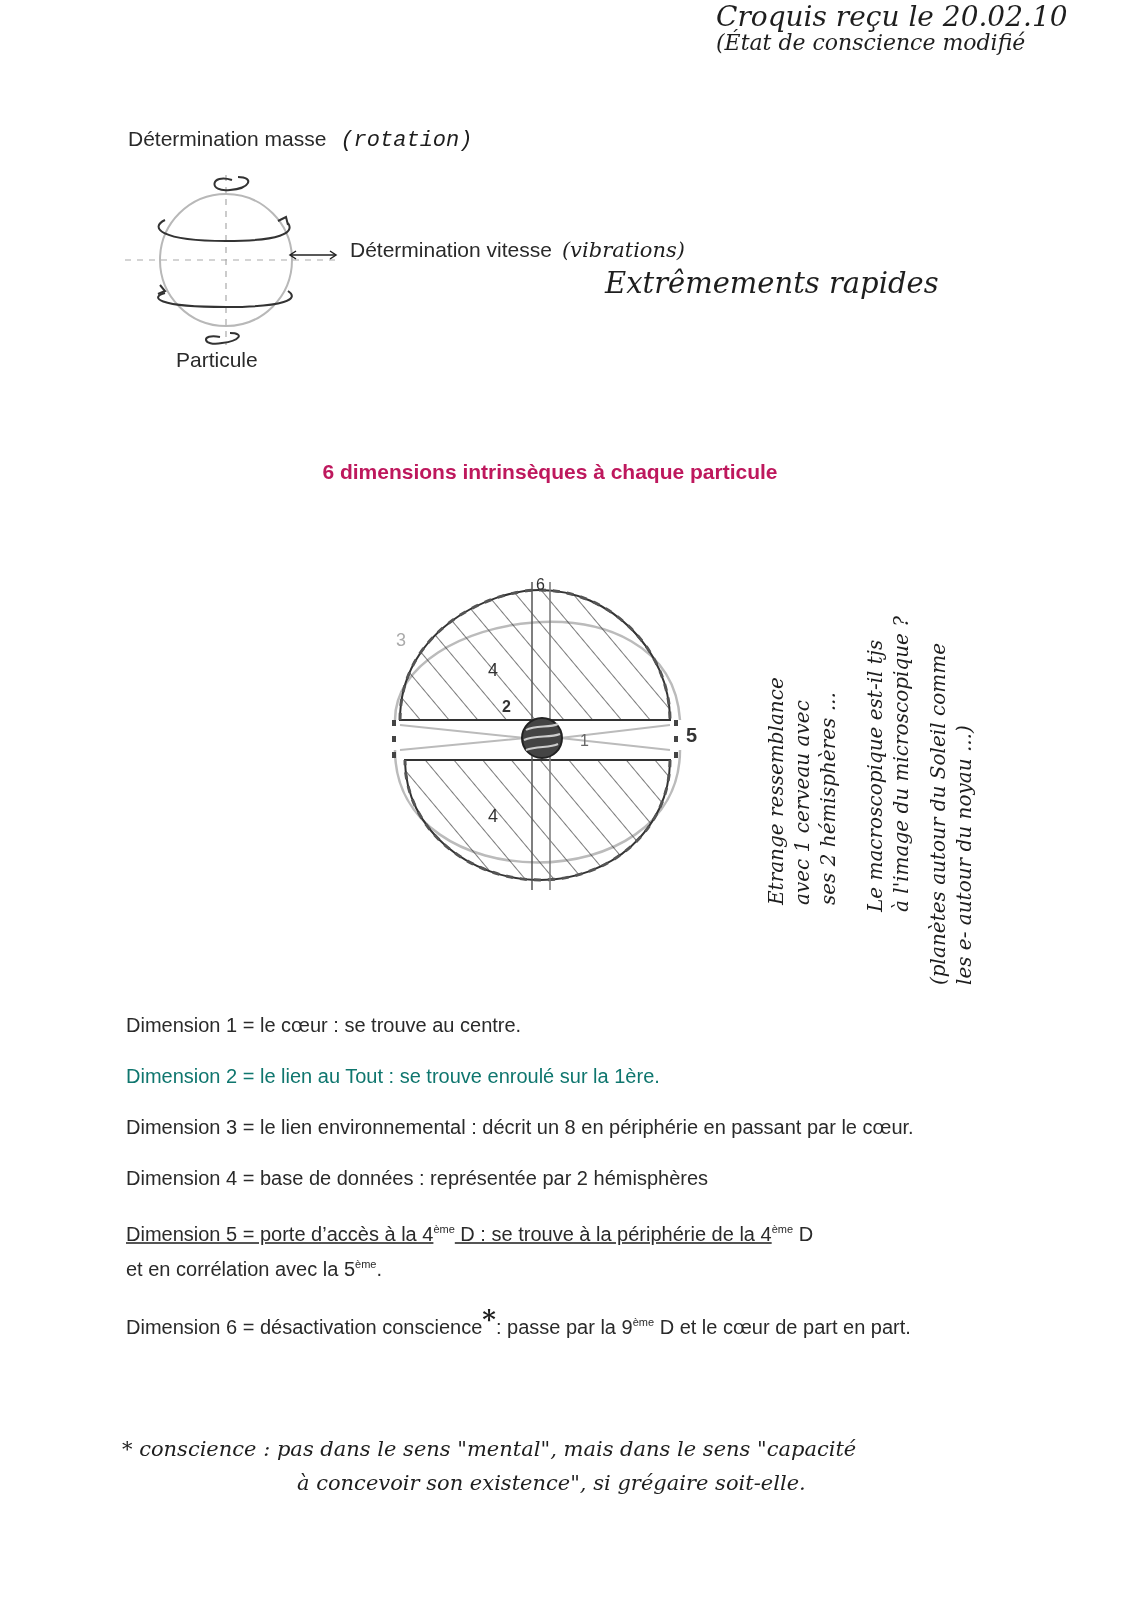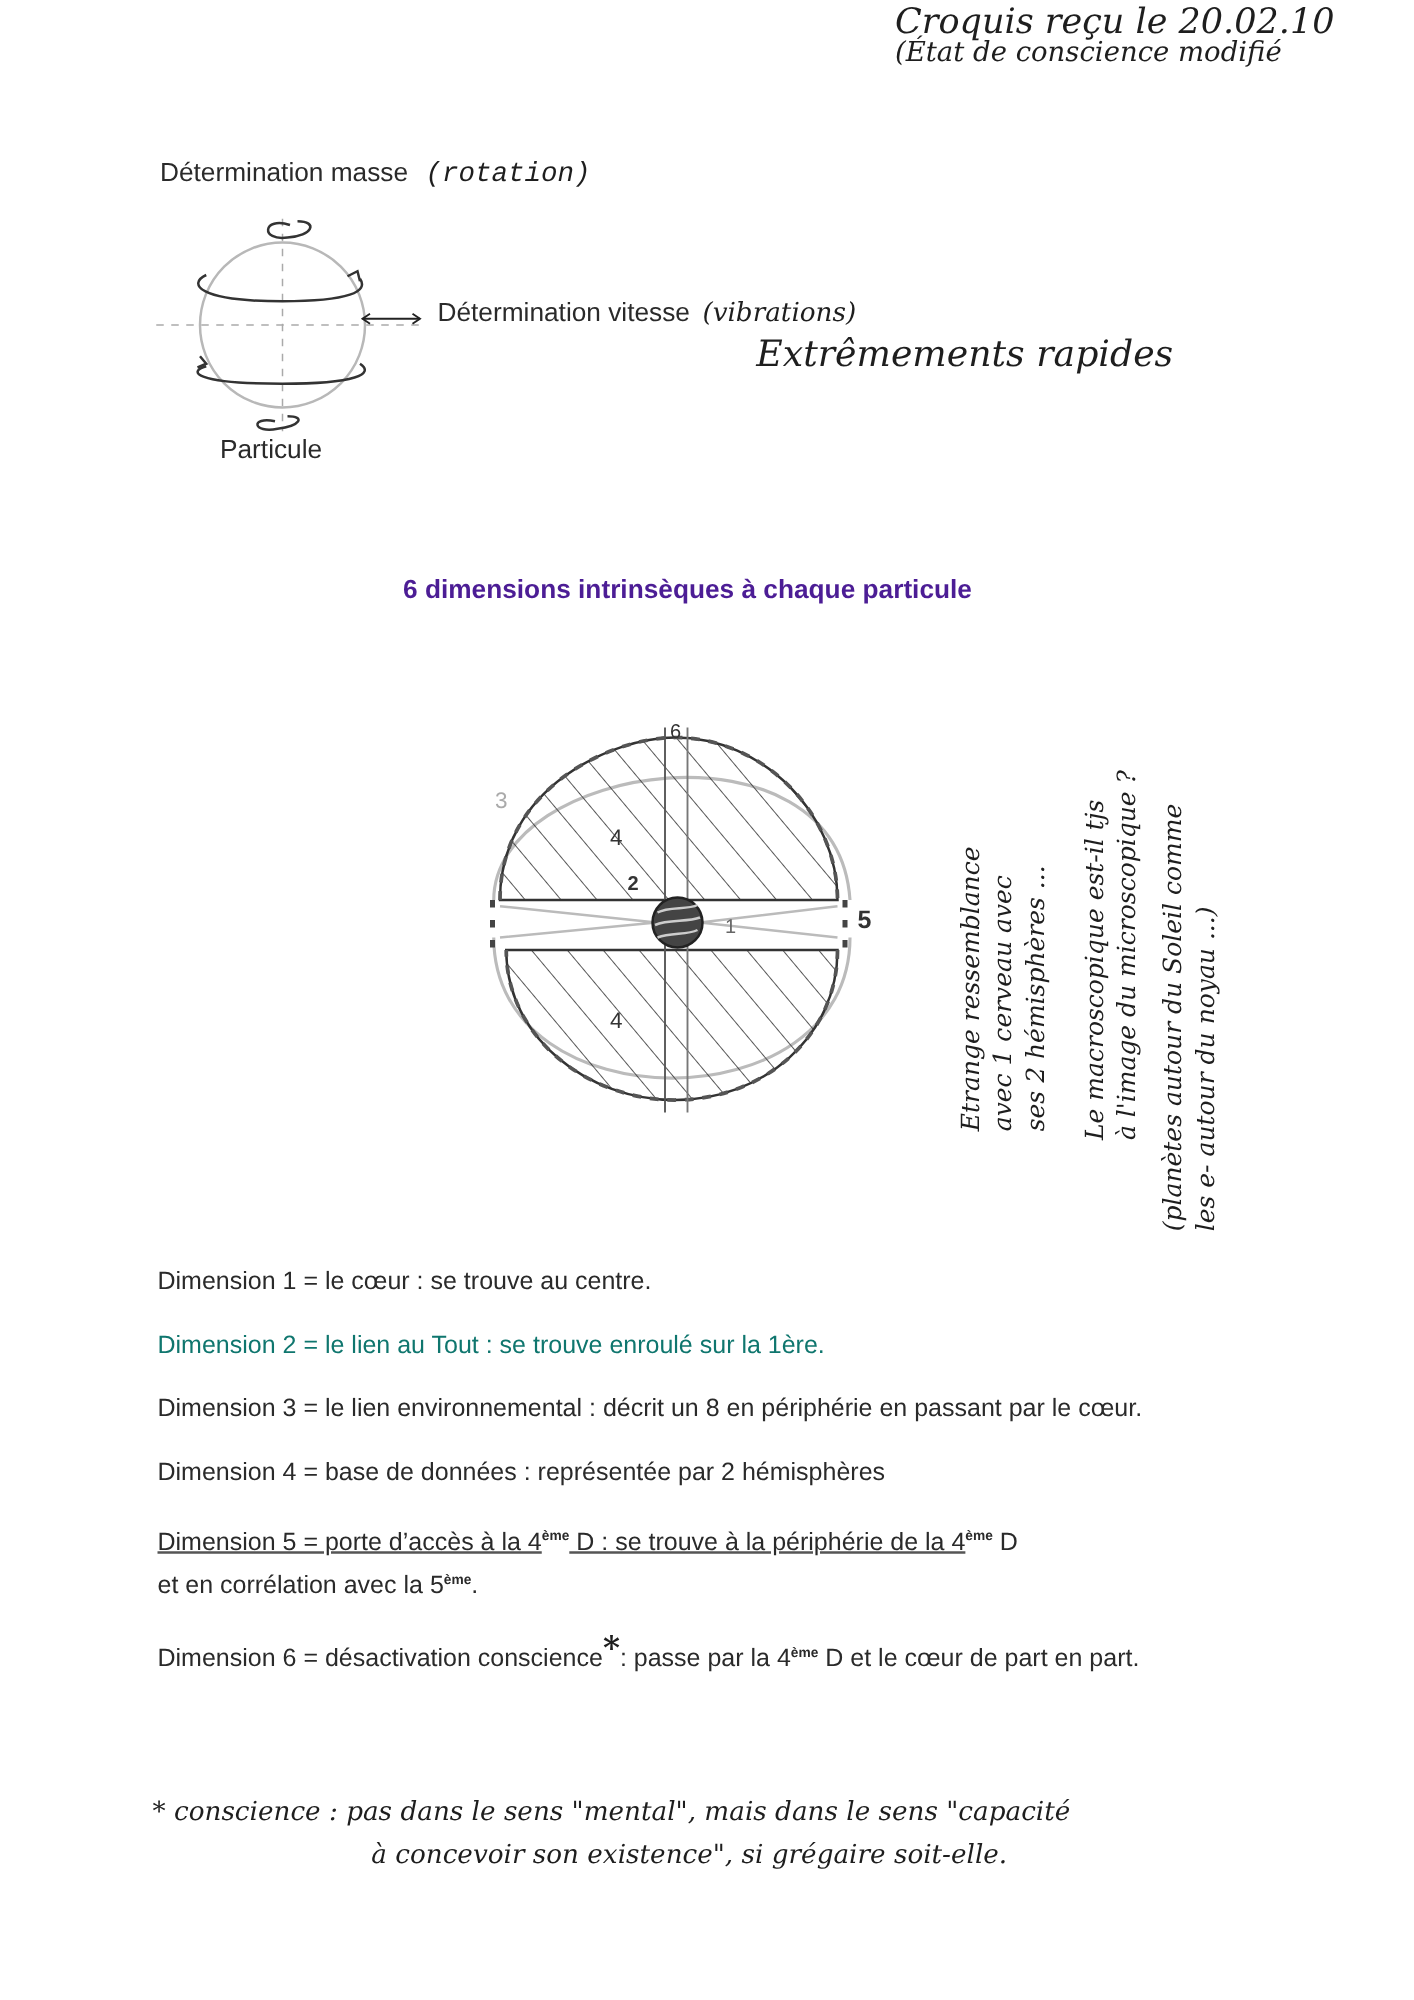--- a/index.html
+++ b/index.html
@@ -9,25 +9,25 @@
   .hand { font-family: "DejaVu Serif", serif; font-style: italic; color: #1e1e1e; }
   .print { font-family: "Liberation Sans", sans-serif; color: #2a2a2a; font-size: 20px; }
   .header-note { right: 55px; top: 4px; width: 360px; text-align: left; font-size: 22px; line-height: 26px; }
   .header-note .l1 { font-size: 28px; }
   .title-masse { left: 128px; top: 127px; font-size: 21px; }
   .title-masse .hand { font-size: 22px; margin-left: 14px; font-family: Liberation Mono, monospace; }
   .vitesse { left: 350px; top: 238px; font-size: 21px; }
   .vitesse .hand { font-size: 21px; margin-left: 10px; }
   .vitesse-note { left: 605px; top: 268px; font-size: 29px; line-height: 30px; }
   .particule-label { left: 176px; top: 348px; font-size: 21px; }
-  .section-title { left: 0; width: 1100px; text-align: center; top: 460px; font-size: 21px; font-weight: bold; color: #4c1d95; }
+  .section-title { left: 0; width: 1100px; text-align: center; top: 460px; font-size: 21px; font-weight: bold; color: #be185d; }
   .vnote { transform-origin: left top; transform: rotate(-90deg); white-space: nowrap; font-size: 20px; line-height: 26px; }
   .defs { left: 126px; top: 1010px; width: 880px; font-size: 20px; line-height: 30px; }
   .defs p { margin: 0 0 21px 0; }
-  .defs sup { font-size: 11px; font-weight: bold; }
+  .defs sup { font-size: 11px; }
   .strike { text-decoration: underline; text-decoration-color: #555; }
   .footnote { left: 122px; top: 1432px; font-size: 21px; line-height: 34px; }
   .footnote .line2 { padding-left: 175px; }
   svg text { font-family: "Liberation Sans", sans-serif; }
 </style>
 </head>
 <body>
 
 <div class="abs hand header-note">
   <div class="l1">Croquis reçu le 20.02.10</div>
@@ -122,20 +122,20 @@
 <div class="abs print defs">
   <p>Dimension 1 = le cœur : se trouve au centre.</p>
   <p style="color:#0f766e">Dimension 2 = le lien au Tout : se trouve enroulé sur la 1ère.</p>
   <p style="width:820px">Dimension 3 = le lien environnemental : décrit un 8 en périphérie en passant par le cœur.</p>
   <p>Dimension 4 = base de données : représentée par 2 hémisphères</p>
   <p style="width:820px">
     <span class="strike">Dimension 5 = porte d’accès à la 4</span><sup>ème</sup><span class="strike"> D : se trouve à la périphérie de la 4</span><sup>ème</sup><span> D</span><br>
     <span>et en corrélation avec la 5</span><sup>ème</sup><span>.</span>
   </p>
   <p style="width:840px">
-    <span>Dimension 6 = désactivation conscience</span><span class="hand" style="font-weight:bold;font-size:26px;vertical-align:6px">*</span><span>: passe par la 4</span><sup>ème</sup><span> D et le cœur de part en part.</span>
+    <span>Dimension 6 = désactivation conscience</span><span class="hand" style="font-weight:bold;font-size:26px;vertical-align:6px">*</span><span>: passe par la 9</span><sup>ème</sup><span> D et le cœur de part en part.</span>
   </p>
 </div>
 
 <div class="abs hand footnote">
   <div>* conscience : pas dans le sens "mental", mais dans le sens "capacité</div>
   <div class="line2">à concevoir son existence", si grégaire soit-elle.</div>
 </div>
 
 </body></html>

